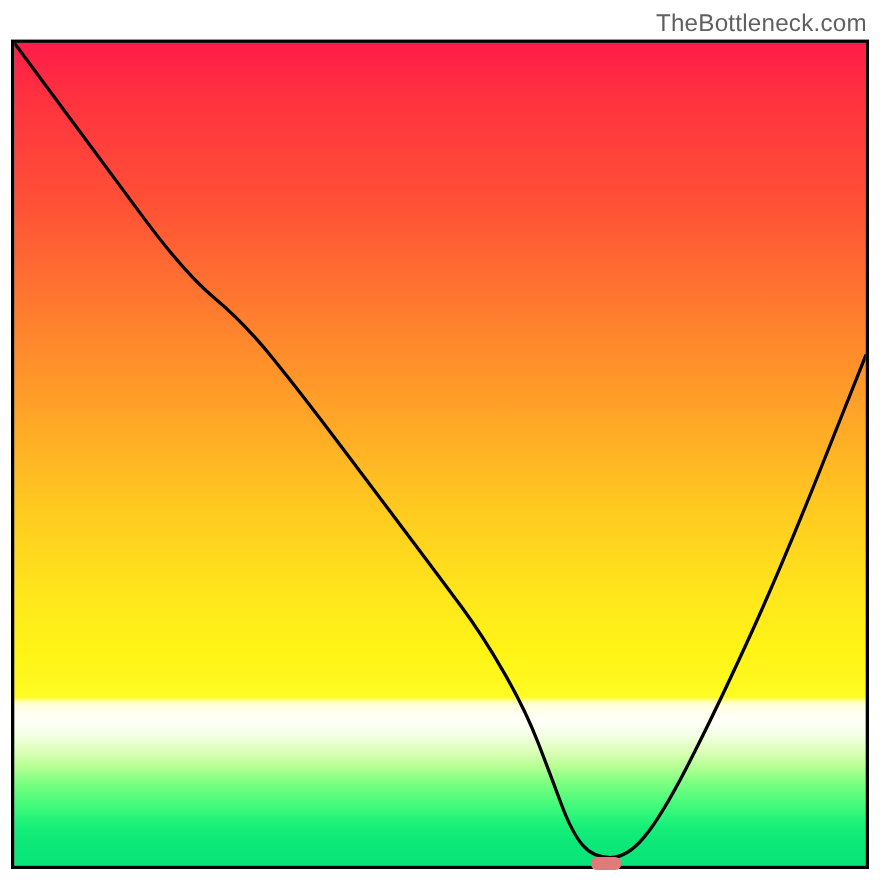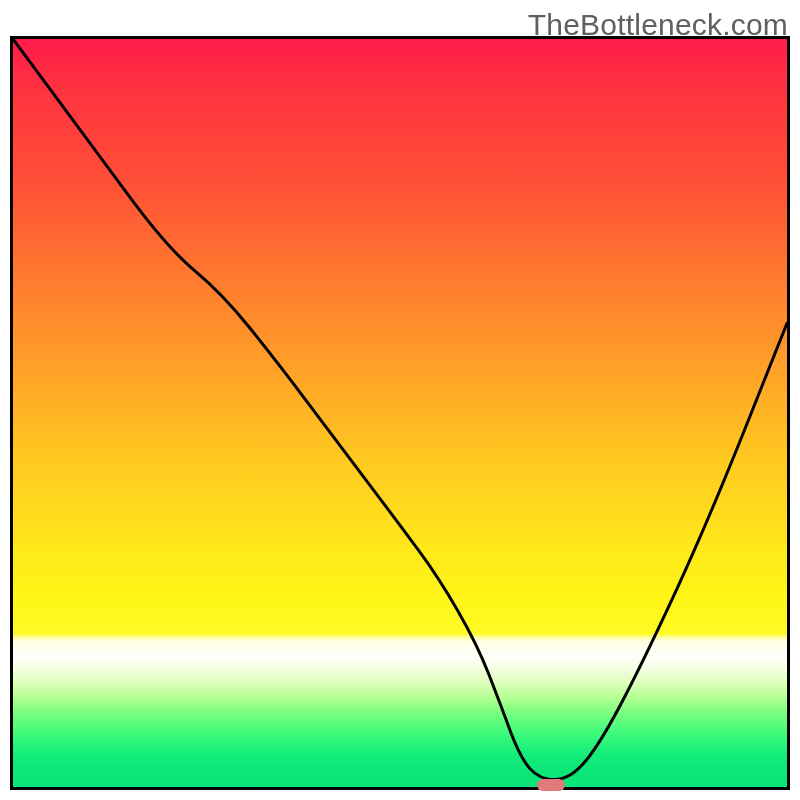--- a/index.html
+++ b/index.html
@@ -49,21 +49,21 @@
     );
     border: 3px solid #000000;
     box-sizing: border-box;
   }
 
   .watermark {
     position: absolute;
     top: 8px;
     right: 12px;
     color: #606060;
-    font-size: 30px;
+    font-size: 22px;
     font-weight: 500;
     letter-spacing: 0.2px;
   }
 
   .curve-svg {
     position: absolute;
     left: 0;
     top: 0;
     width: 100%;
     height: 100%;

